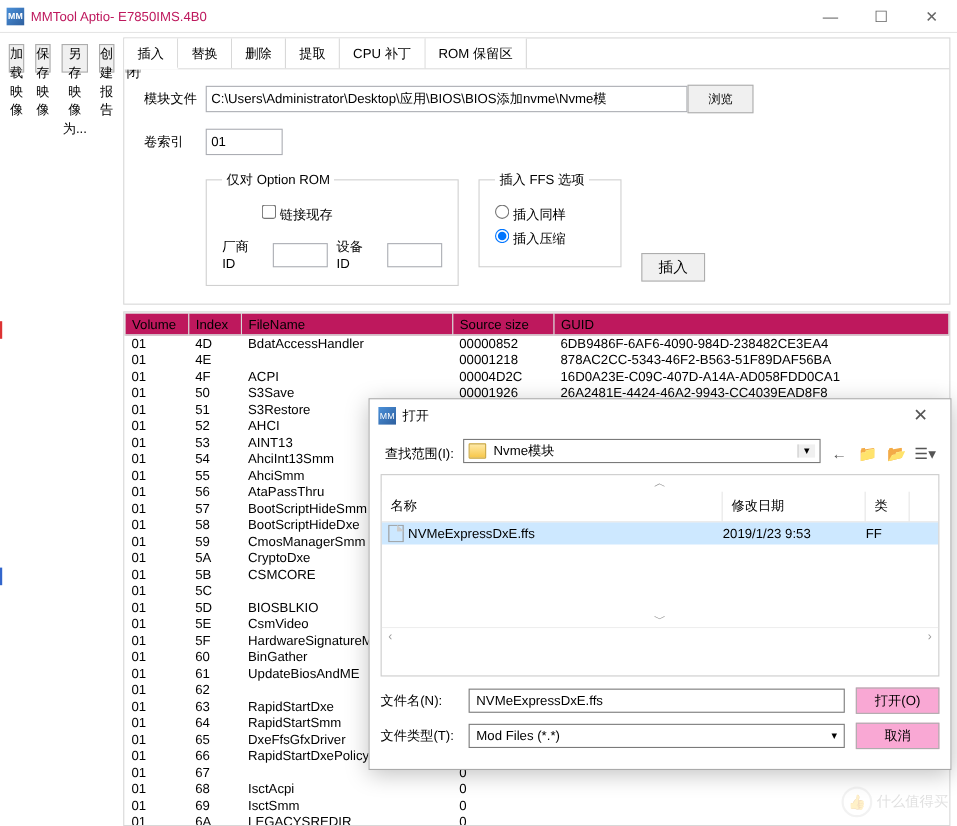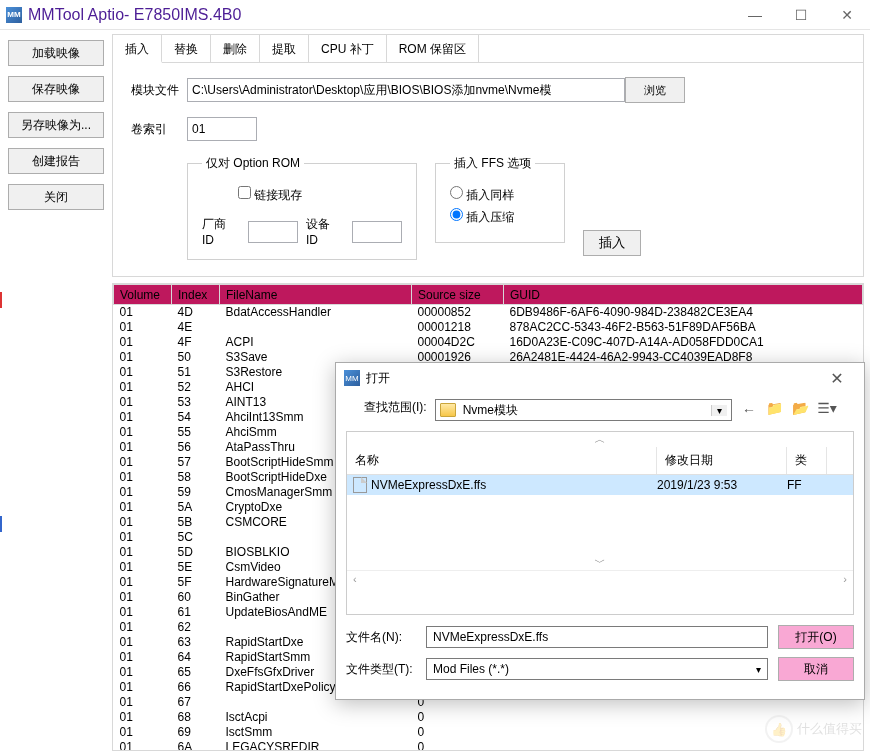--- a/index.html
+++ b/index.html
@@ -1,25 +1,25 @@
 <!DOCTYPE html>
 <html><head>
 <meta charset="utf-8">
 <style>
 * { box-sizing: border-box; margin: 0; padding: 0; font-family: "Microsoft YaHei", "SimSun", Arial, sans-serif; }
 body { background: #fff; width: 870px; height: 751px; overflow: hidden; font-size: 12px; position: relative; }
 
 .titlebar { height: 30px; background: #fff; display: flex; align-items: center; border-bottom: 1px solid #e5e5e5; }
 .titlebar .app-icon { width: 16px; height: 16px; margin: 0 6px; background: linear-gradient(135deg,#4a90d9,#2e5f9e); display:flex;align-items:center;justify-content:center;color:#fff;font-size:8px;font-weight:bold; }
-.titlebar .title { color:#4c1d95; font-size:16px; flex:1; }
+.titlebar .title { color:#be185d; font-size:12px; flex:1; }
 .titlebar .winbtn { width:46px; height:30px; display:flex; align-items:center; justify-content:center; color:#666; font-size:14px; }
 
 .main { display:flex; height: calc(100% - 30px); }
 
-.sidebar { width: 112px; padding: 10px 8px; display:flex; flex-direction:column; gap:10px; }
+.sidebar { width: 112px; padding: 10px 8px; display:flex; flex-direction:row; gap:10px; }
 .sidebar button { height: 26px; font-size:12px; background:#f0f0f0; border:1px solid #adadad; cursor:pointer; }
 
 .content { flex:1; padding: 4px 6px 0 0; display:flex; flex-direction:column; }
 
 .top-panel { border:1px solid #d8d8d8; margin-bottom:6px; padding:0 0 10px 0; }
 .tabs { display:flex; height:28px; border-bottom:1px solid #d8d8d8; }
 .tab { padding:6px 12px; font-size:12px; border-right:1px solid #d8d8d8; cursor:pointer; background:#fff; }
 .tab.active { border-bottom:2px solid #fff; margin-bottom:-1px; font-weight:normal; }
 
 .form-area { padding: 14px 18px 6px 18px; }
@@ -44,21 +44,21 @@
 th { text-align:left; font-weight:normal; border:1px solid #d8d8d8; padding:2px 6px; background:#be185d; height:20px; }
 td { padding:0 6px; height:15px; line-height:15px; white-space:nowrap; overflow:hidden; }
 
 
 .dialog { position:absolute; left:335px; top:362px; width:530px; height:338px; background:#fff; border:1px solid #aaa; box-shadow:0 4px 20px rgba(0,0,0,0.25); display:flex; flex-direction:column; }
 .dlg-title { height:30px; display:flex; align-items:center; padding:0 8px; }
 .dlg-title .t-icon { width:16px; height:16px; background:linear-gradient(135deg,#4a90d9,#2e5f9e); margin-right:6px; display:flex;align-items:center;justify-content:center;color:#fff;font-size:8px; }
 .dlg-title span.t-text { flex:1; font-size:12px; }
 .dlg-title .xclose { width:38px; height:24px; display:flex;align-items:center;justify-content:center; font-size:16px; color:#555; cursor:pointer; }
 
-.dlg-loc { display:flex; align-items:flex-start; padding:6px 28px; gap:8px; }
+.dlg-loc { display:flex; align-items:flex-end; padding:6px 14px; gap:8px; }
 .dlg-loc label { font-size:12px; }
 .loc-combo { flex:1; height:22px; border:1px solid #7a7a7a; display:flex; align-items:center; padding:0 4px; gap:7px; }
 .folder-ico { width:16px; height:14px; background:linear-gradient(#ffe9a6,#f7c749); border:1px solid #caa53a; border-radius:1px; }
 .loc-combo .dd { margin-left:auto; background:#f0f0f0; border-left:1px solid #ccc; width:16px; text-align:center; font-size:10px; }
 .tb-icons { display:flex; gap:8px; align-items:center; }
 .tb-icons span { width:18px; height:18px; display:flex; align-items:center; justify-content:center; font-size:14px; color:#555; cursor:pointer; }
 
 .dlg-list { flex:1; margin:4px 10px; border:1px solid #ccc; overflow:hidden; font-size:12px; }
 .dlg-list .hdr { display:flex; border-bottom:1px solid #e0e0e0; background:#fff; }
 .dlg-list .hdr div { padding:5px 8px; border-right:1px solid #e5e5e5; }

